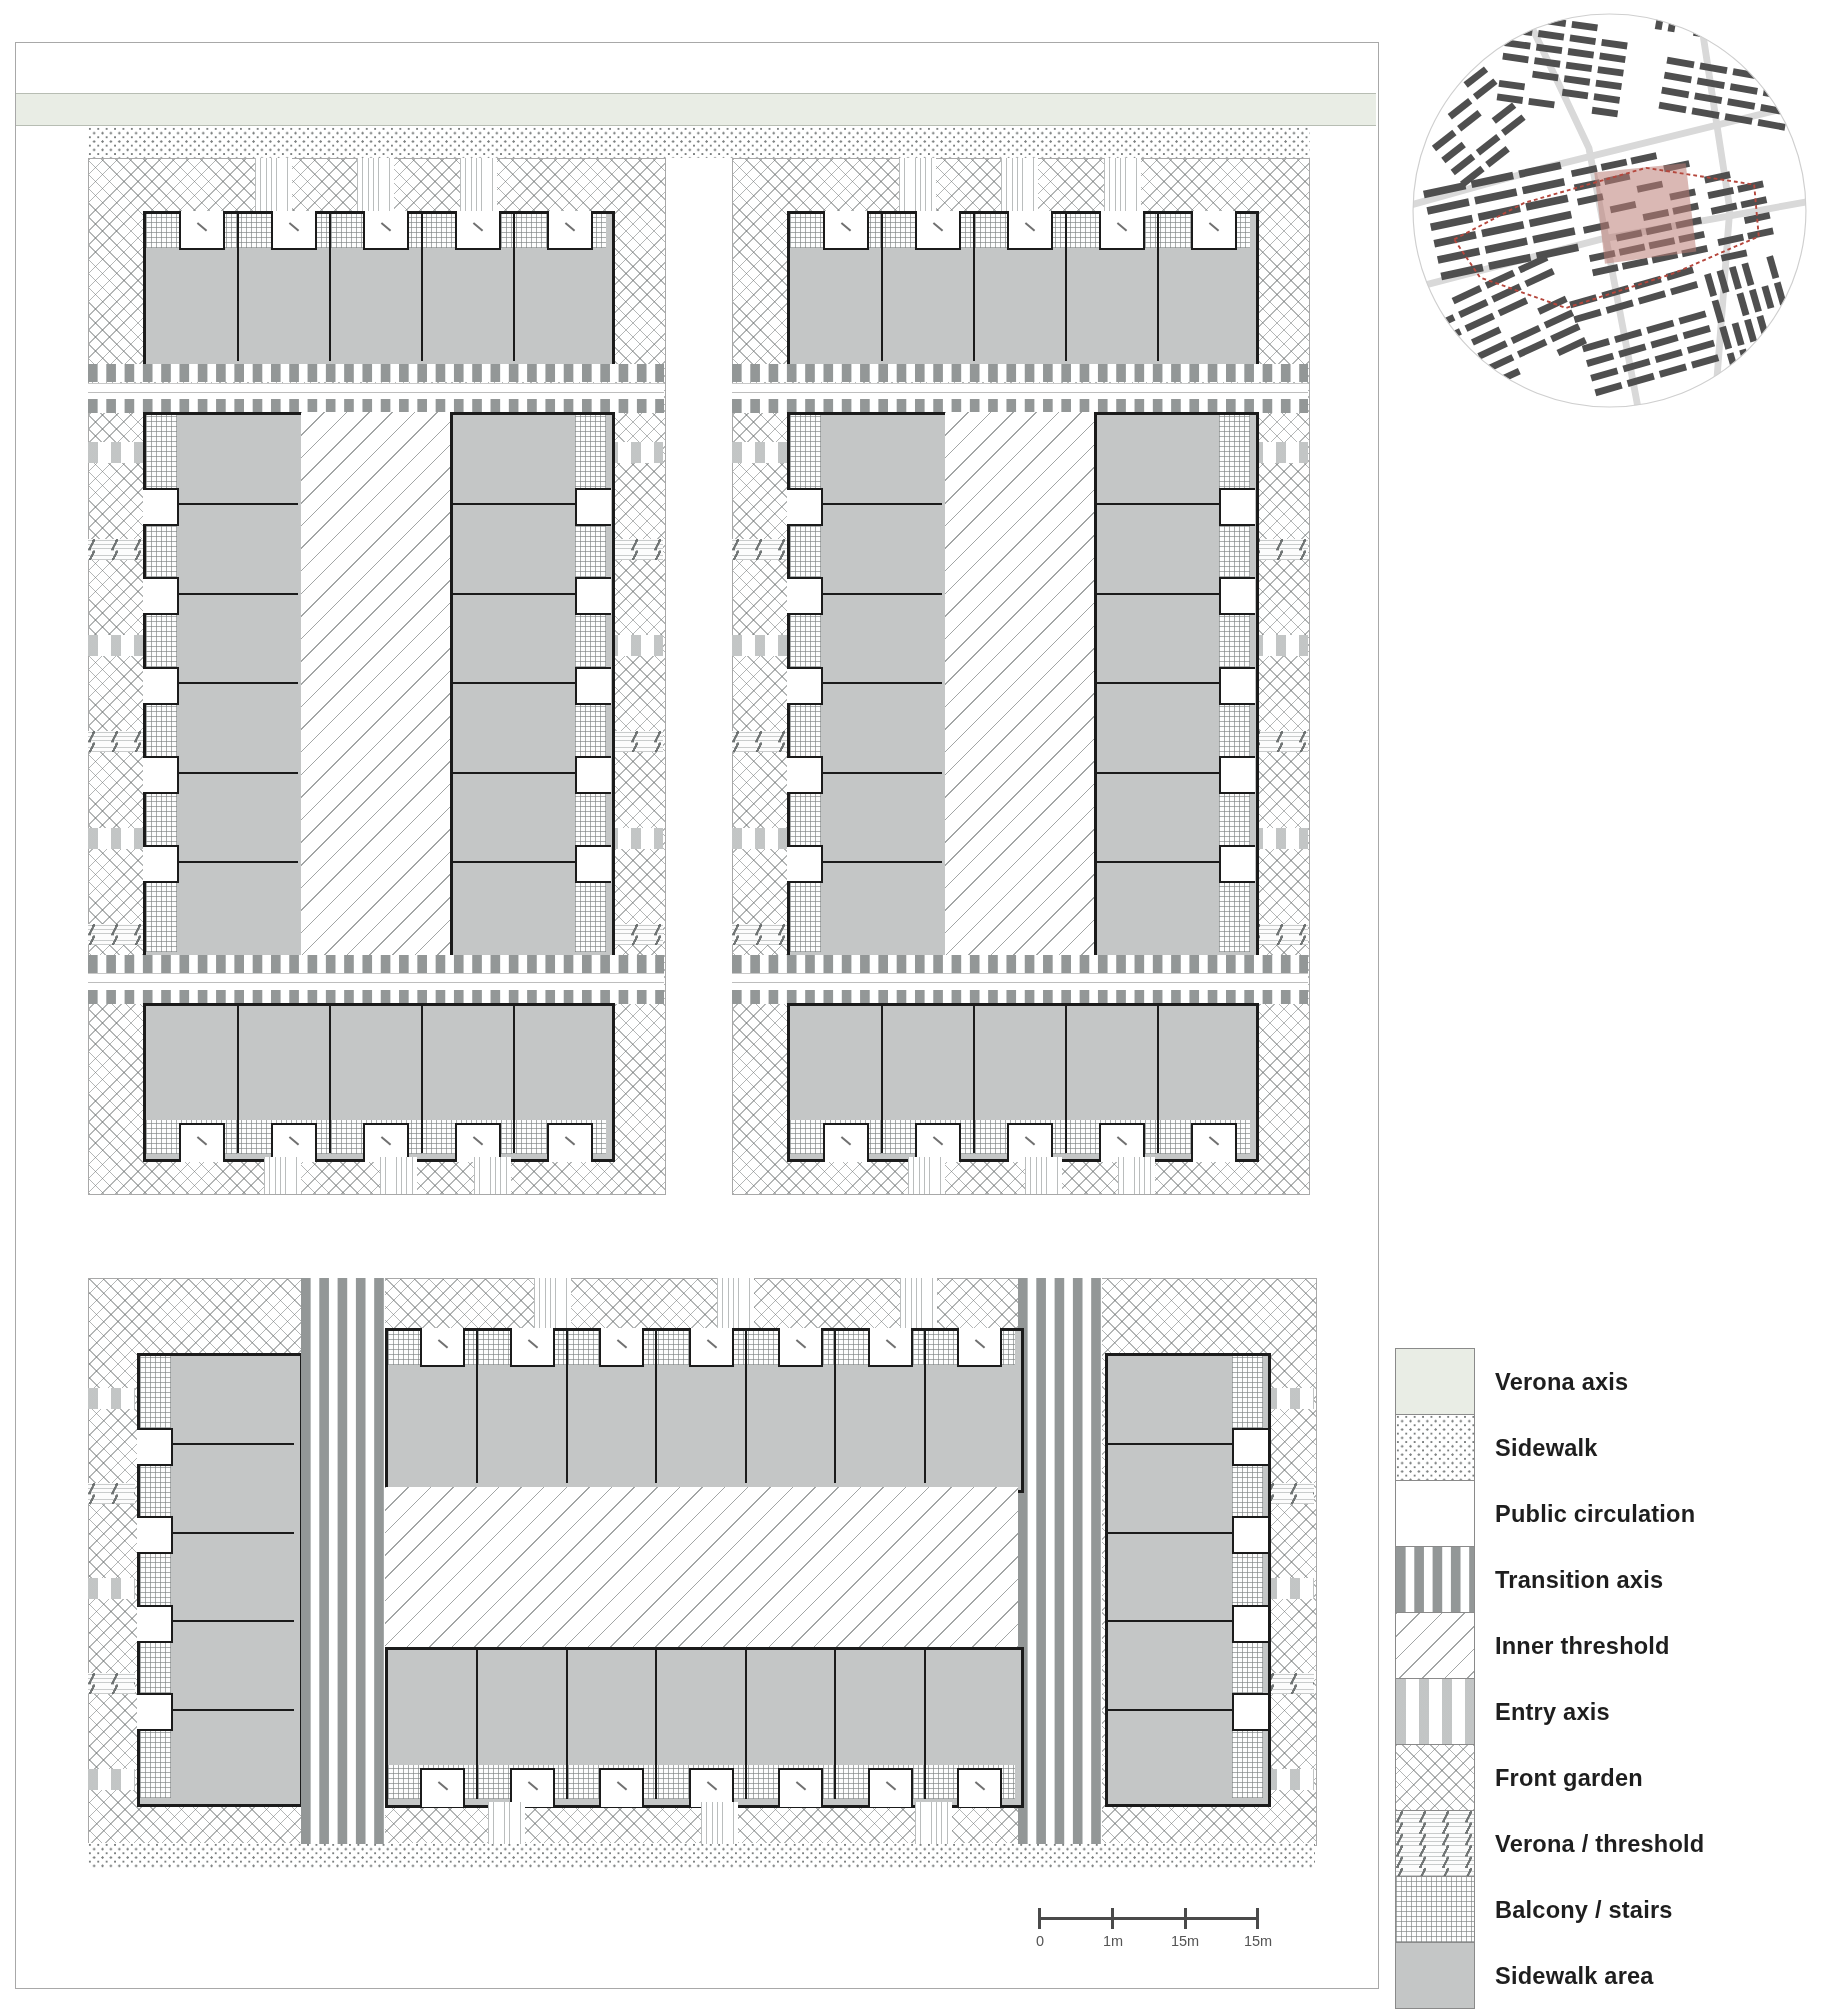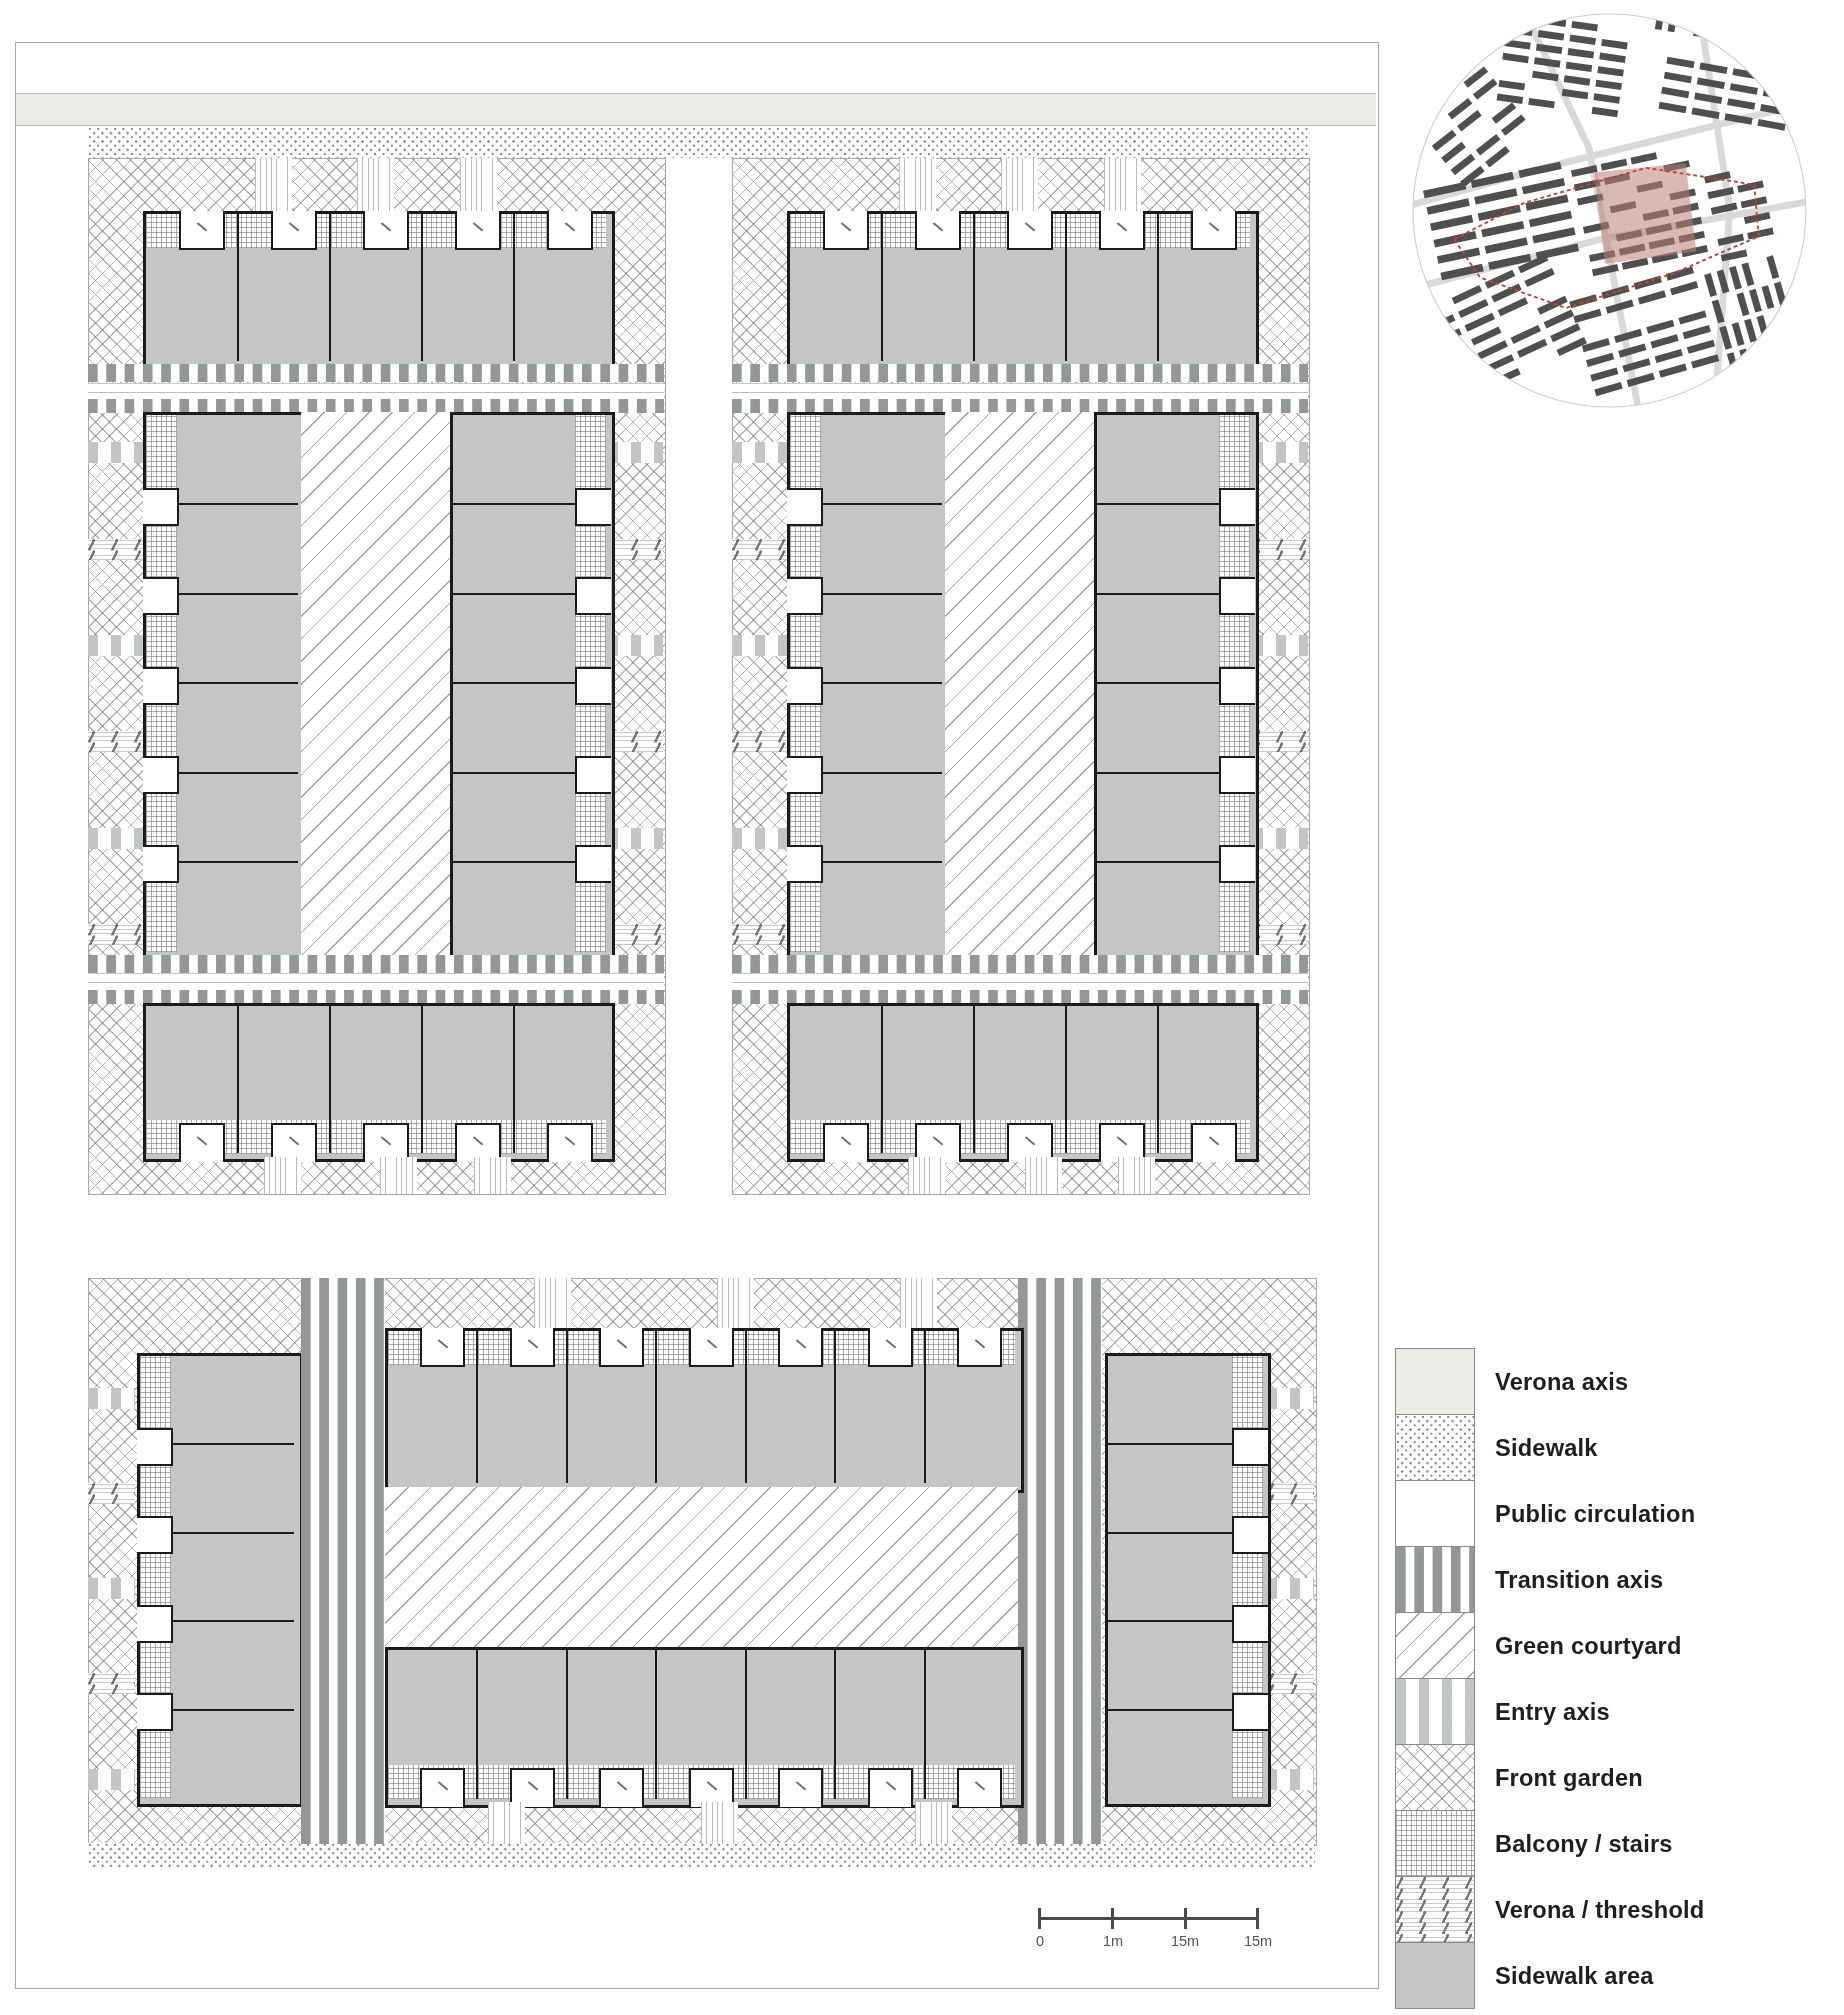--- a/index.html
+++ b/index.html
@@ -595,37 +595,37 @@
       <div class="lrow">
         <div class="lsw pub"></div>
         <div class="llab">Public circulation</div>
       </div>
       <div class="lrow">
         <div class="lsw trans"></div>
         <div class="llab">Transition axis</div>
       </div>
       <div class="lrow">
         <div class="lsw court"></div>
-        <div class="llab">Green courtyard</div>
+        <div class="llab">Inner threshold</div>
       </div>
       <div class="lrow">
         <div class="lsw entry"></div>
         <div class="llab">Entry axis</div>
       </div>
       <div class="lrow">
         <div class="lsw xh"></div>
         <div class="llab">Front garden</div>
       </div>
       <div class="lrow">
+        <div class="lsw verona"></div>
+        <div class="llab">Verona / threshold</div>
+      </div>
+      <div class="lrow">
         <div class="lsw balc"></div>
         <div class="llab">Balcony / stairs</div>
-      </div>
-      <div class="lrow">
-        <div class="lsw verona"></div>
-        <div class="llab">Verona / threshold</div>
       </div>
       <div class="lrow">
         <div class="lsw priv"></div>
         <div class="llab">Sidewalk area</div>
       </div>
     </div>
   <div id="scalebar">
       <div class="abs " style="left: 1038px; top: 1917px; width: 221px; height: 3px; background: rgb(74, 74, 74);"></div>
       <div class="abs " style="left: 1038px; top: 1908px; width: 2.7px; height: 21.3px; background: rgb(74, 74, 74);"></div>
       <div class="slab" style="left: 1040px; top: 1933px;">0</div>

